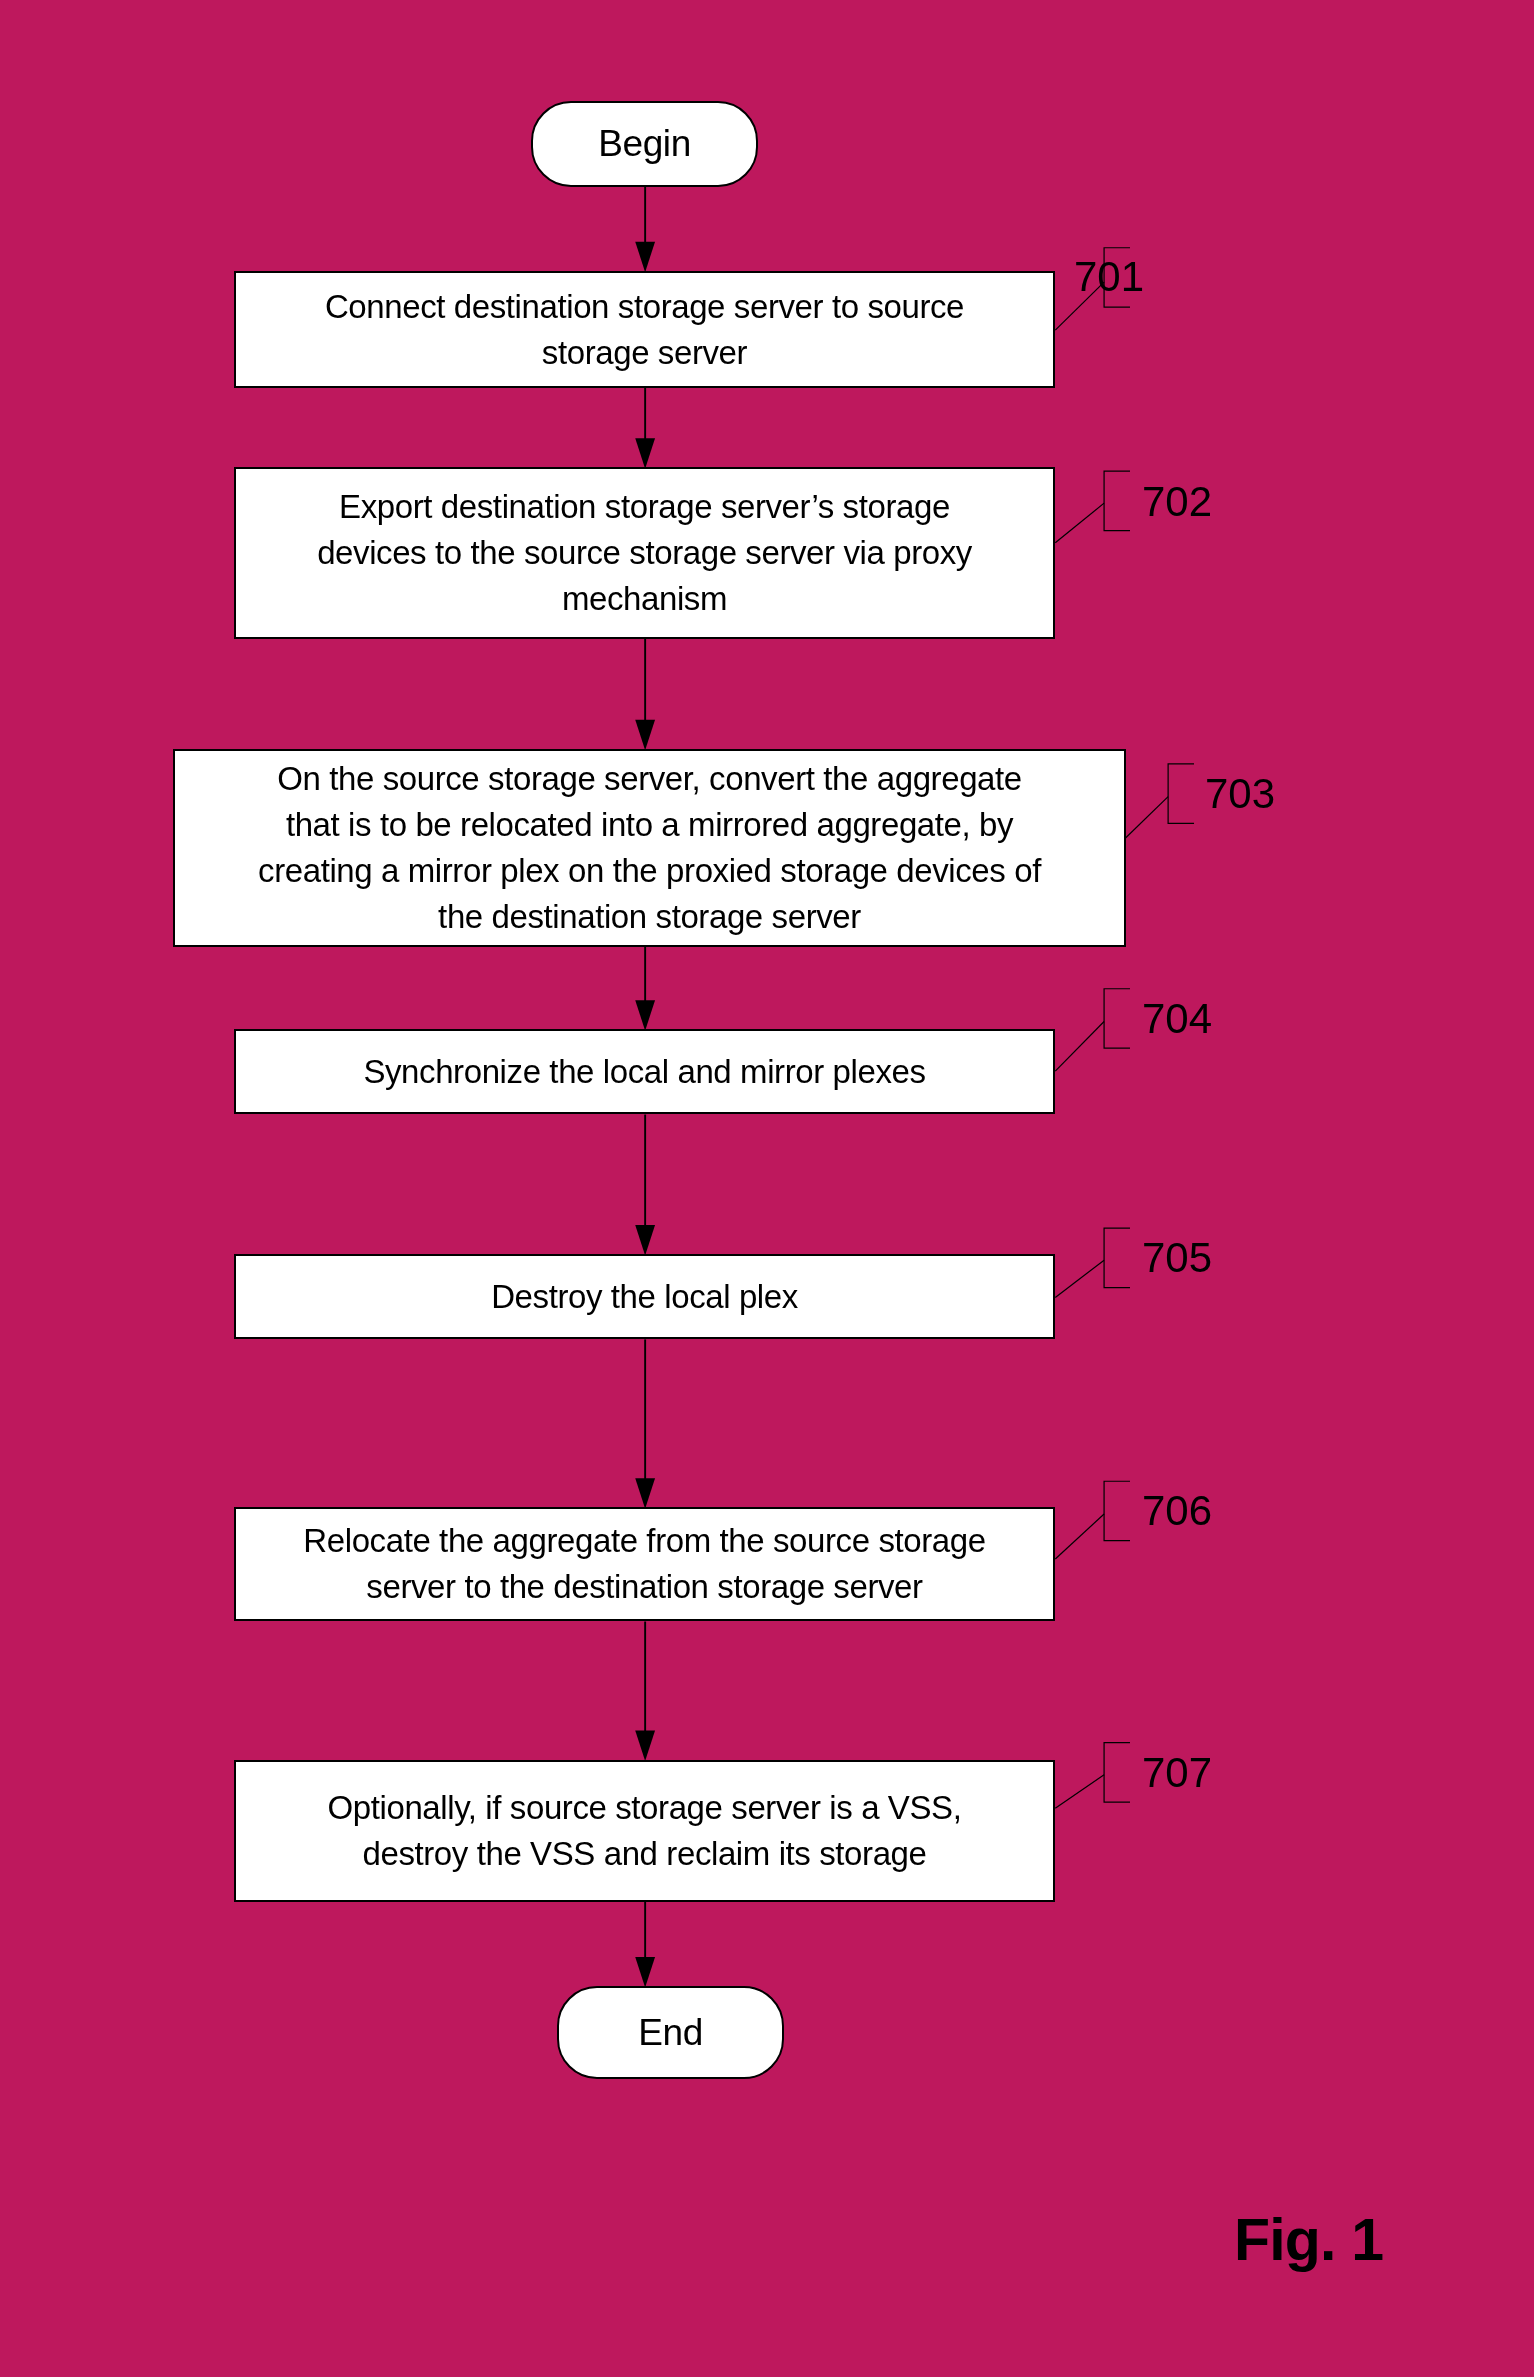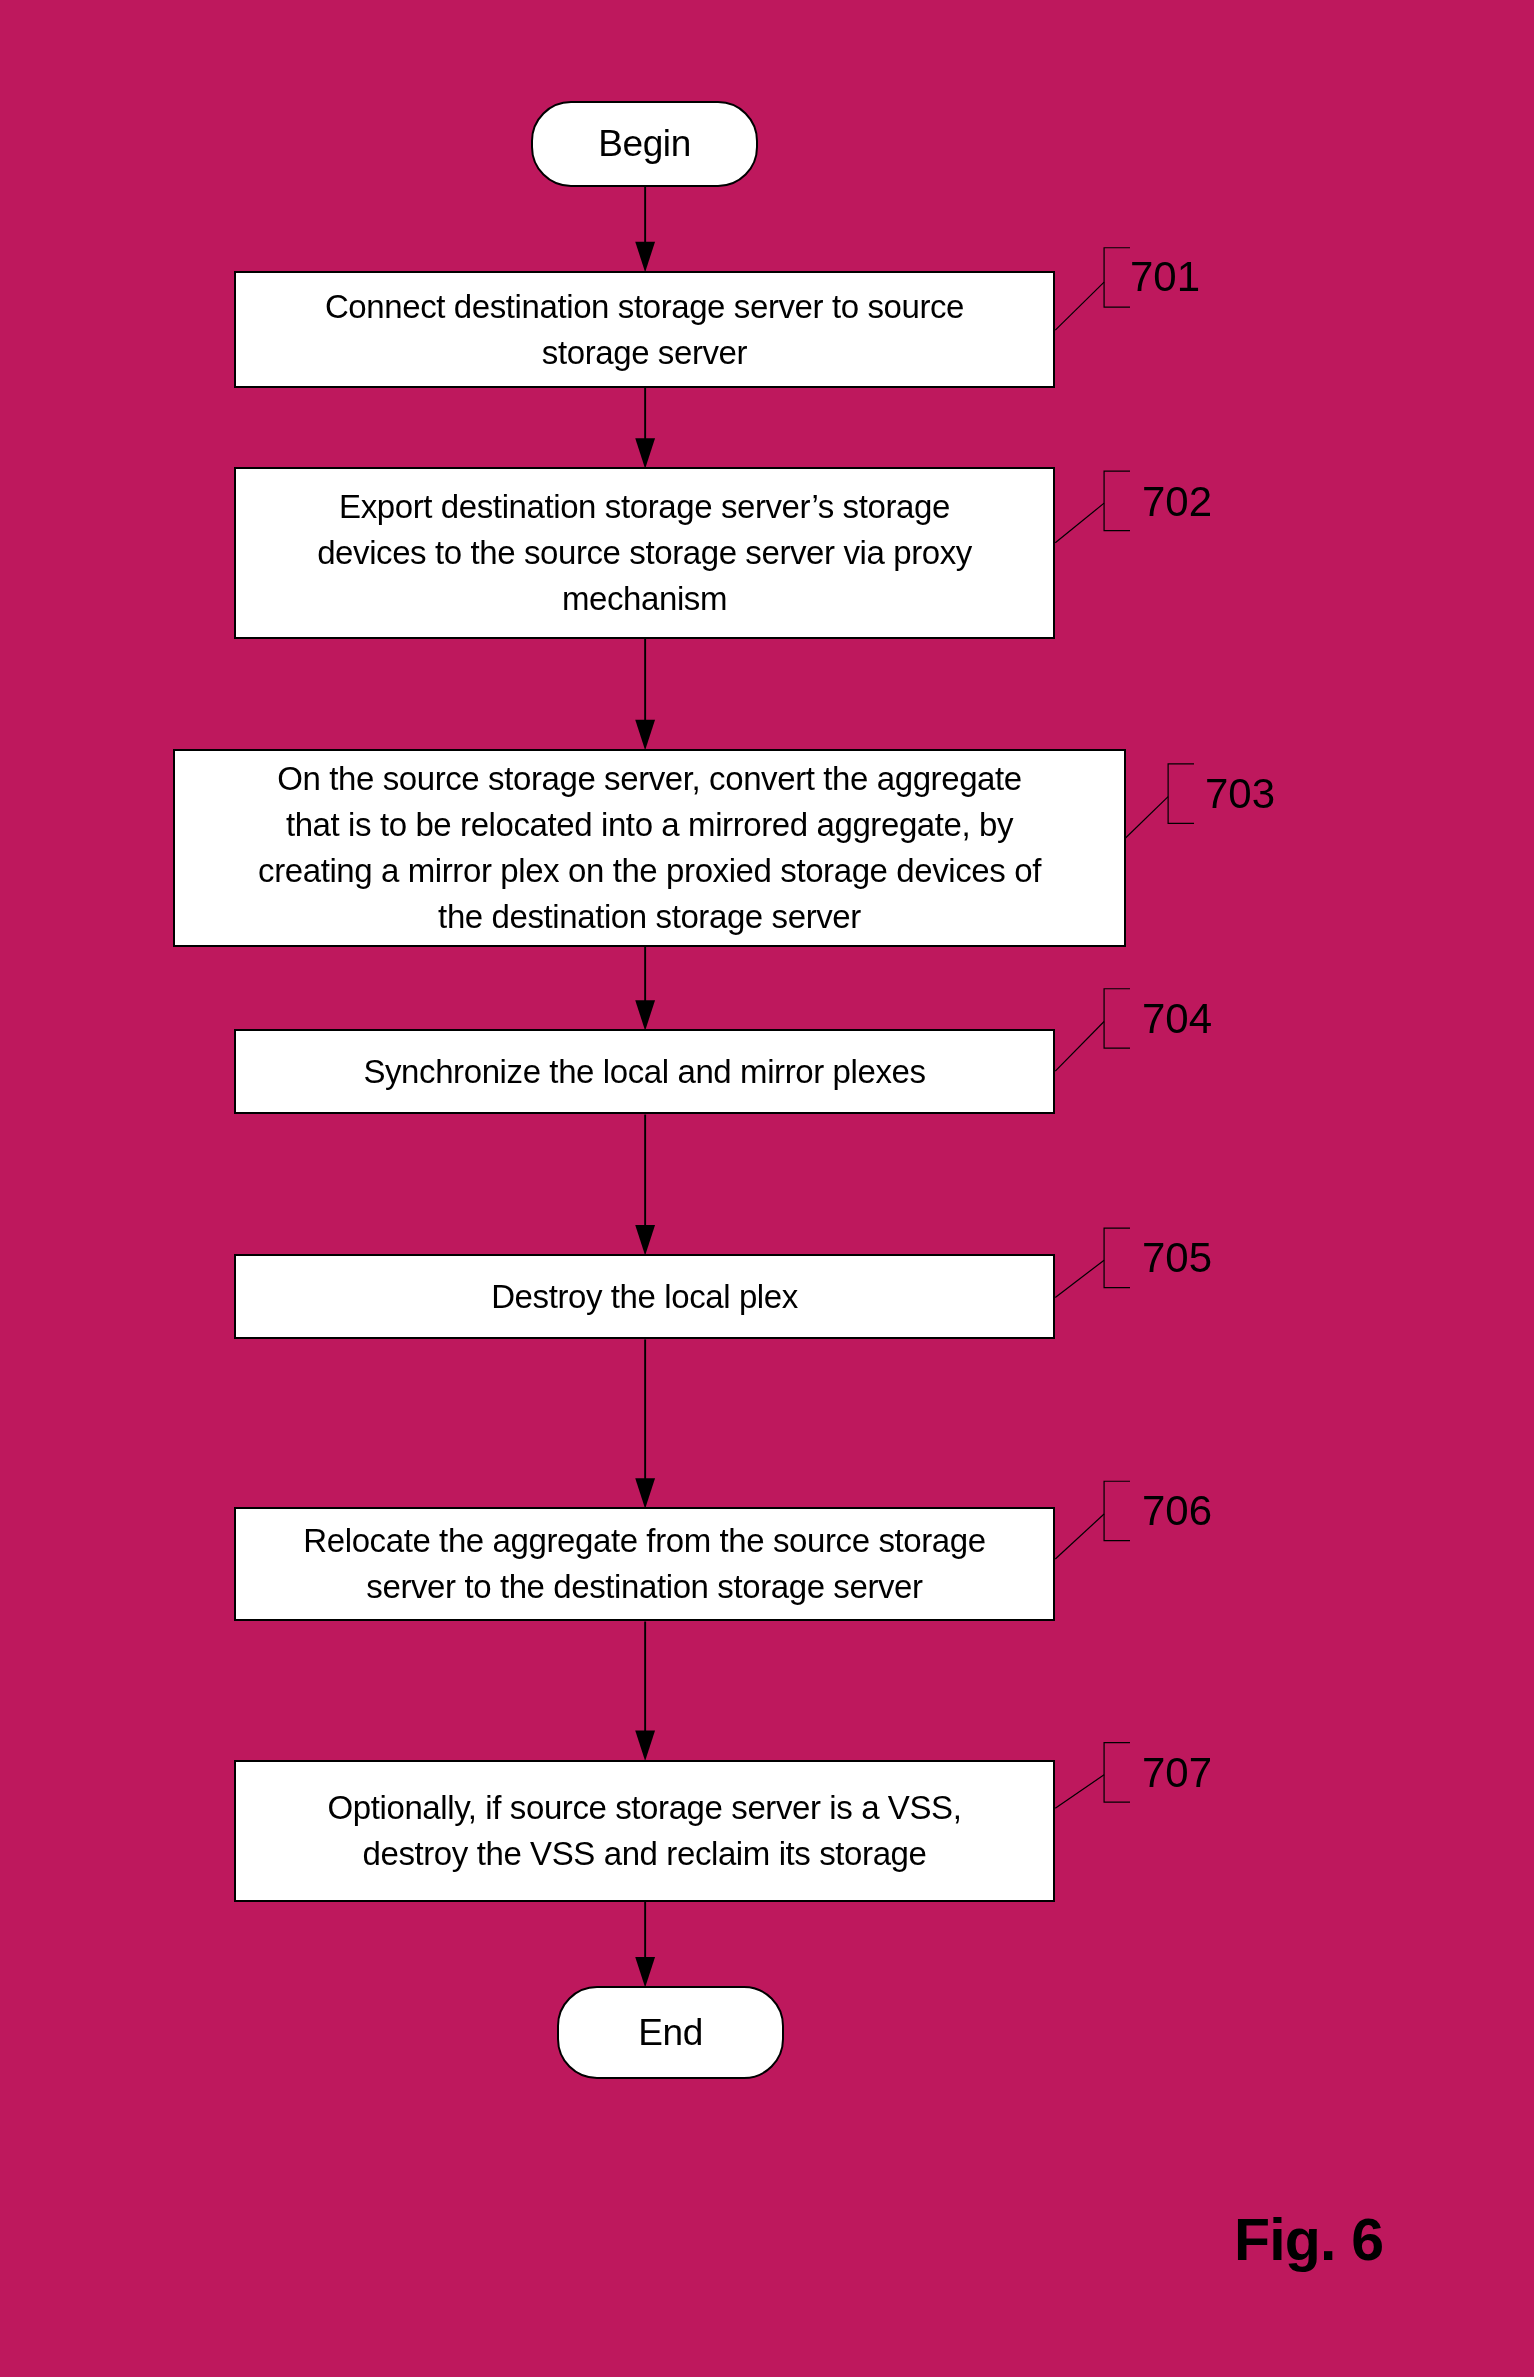--- a/index.html
+++ b/index.html
@@ -58,21 +58,21 @@
   
   .t-begin { left: 531px; top: 101px;  width: 227px; height: 86px; }
   .t-end   { left: 557px; top: 1986px; width: 227px; height: 93px; text-align: right;  }
   .b701 { left: 234px; top: 271px;  width: 821px; height: 117px; }
   .b702 { left: 234px; top: 467px;  width: 821px; height: 172px; }
   .b703 { left: 173px; top: 749px;  width: 953px; height: 198px; }
   .b704 { left: 234px; top: 1029px; width: 821px; height: 85px; }
   .b705 { left: 234px; top: 1254px; width: 821px; height: 85px; }
   .b706 { left: 234px; top: 1507px; width: 821px; height: 114px; }
   .b707 { left: 234px; top: 1760px; width: 821px; height: 142px; }
-  .r701 { left: 1130px; top: 252px;  }
+  .r701 { left: 1074px; top: 252px;  }
   .r702 { left: 1142px; top: 477px;  }
   .r703 { left: 1205px; top: 769px; }
   .r704 { left: 1142px; top: 994px; }
   .r705 { left: 1142px; top: 1233px; }
   .r706 { left: 1142px; top: 1486px; }
   .r707 { left: 1142px; top: 1748px; }
 </style>
 </head>
 <body>
 
@@ -181,16 +181,16 @@
   </div>
 
   <div class="ref r701">701</div>
   <div class="ref r702">702</div>
   <div class="ref r703">703</div>
   <div class="ref r704">704</div>
   <div class="ref r705">705</div>
   <div class="ref r706">706</div>
   <div class="ref r707">707</div>
 
-  <div class="fig-caption">Fig. 6</div>
+  <div class="fig-caption">Fig. 1</div>
 
 </div>
 
 
 </body></html>

